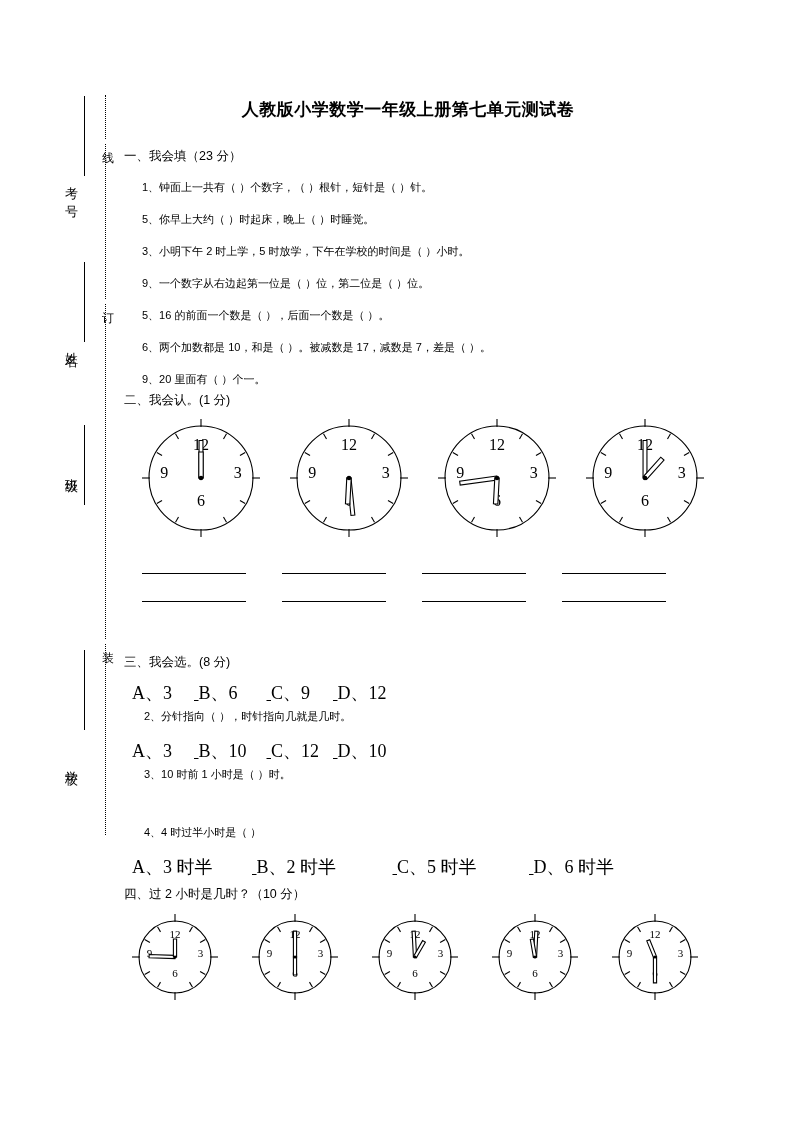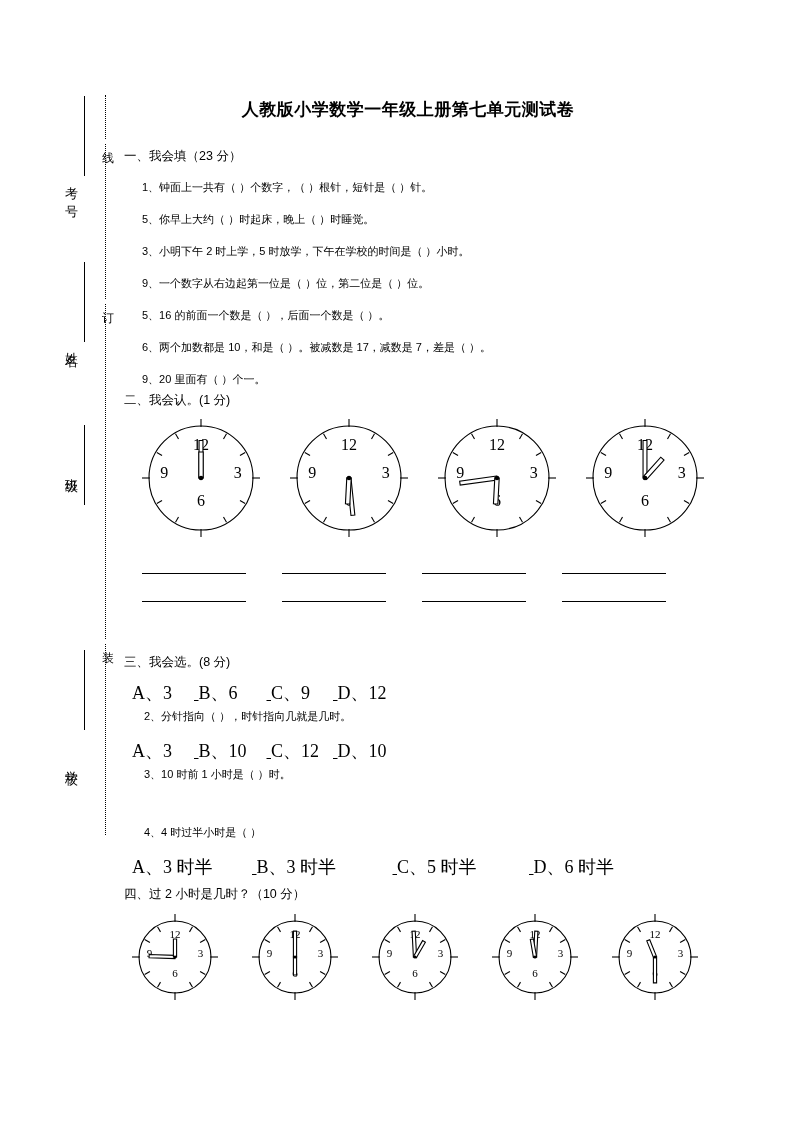--- a/index.html
+++ b/index.html
@@ -273,21 +273,21 @@
     <span class="opt" style="width:68px;">B、10</span>
     <span class="opt" style="width:62px;">C、12</span>
     <span class="opt">D、10</span>
   </div>
 
   <div class="qline" style="left:26px; top:767px;">3、10 时前 1 小时是（      ）时。</div>
 
   <div class="qline" style="left:26px; top:825px;">4、4 时过半小时是（      ）</div>
   <div class="optline" style="left:14px; top:855px;">
     <span class="opt" style="width:120px;">A、3 时半</span>
-    <span class="opt" style="width:136px;">B、3 时半</span>
+    <span class="opt" style="width:136px;">B、2 时半</span>
     <span class="opt" style="width:132px;">C、5 时半</span>
     <span class="opt">D、6 时半</span>
   </div>
 
   <div class="sec-head" style="left:6px; top:886px;">四、过 2 小时是几时？（10 分）</div>
 
   <div id="sec4-clocks">
       <div class="clock" style="left: 12px; top: 912px;">
         <svg width="90" height="90" viewBox="0 0 90 90">
           <circle cx="45" cy="45" r="36" fill="#fff" stroke="#000" stroke-width="1.1"></circle>

